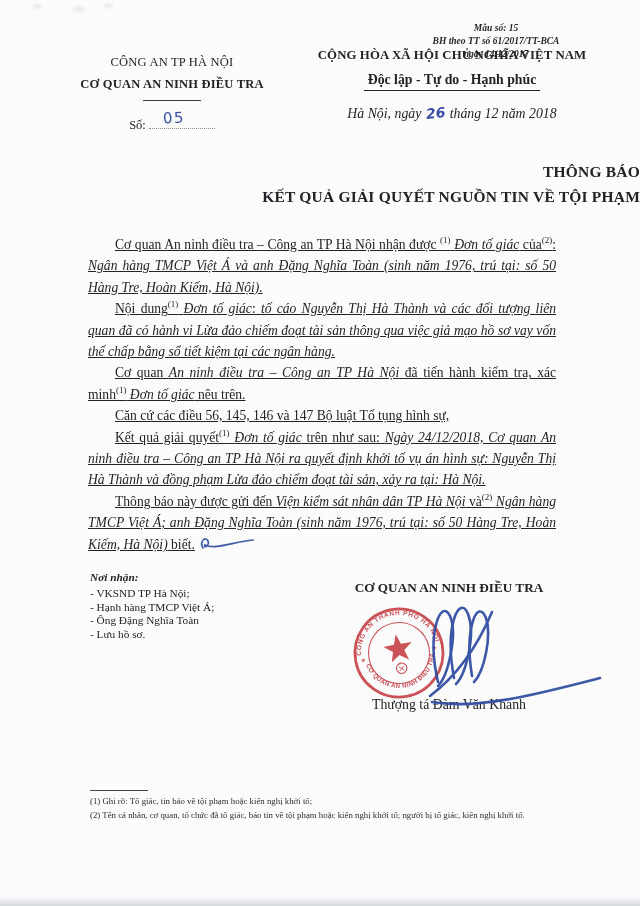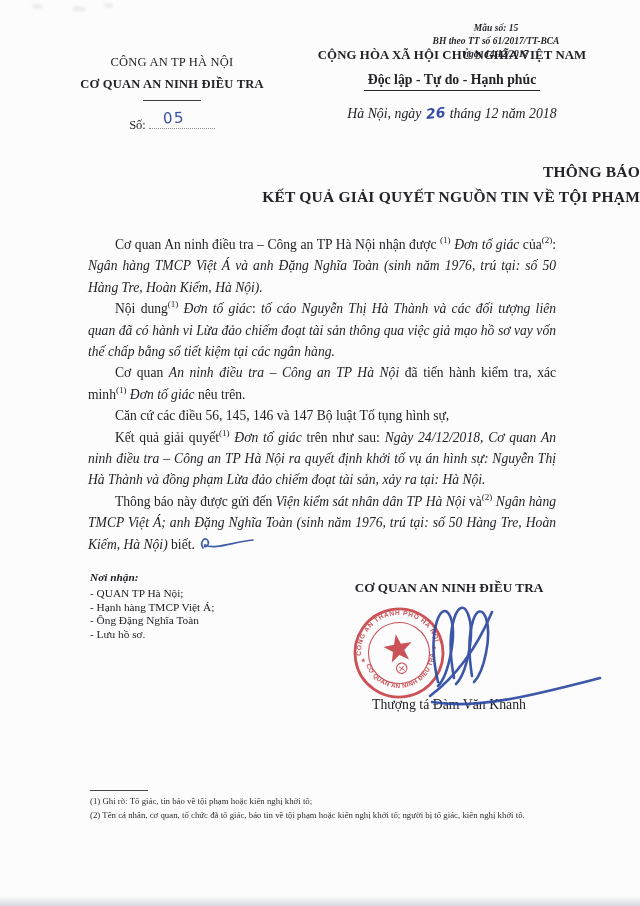--- a/index.html
+++ b/index.html
@@ -39,21 +39,21 @@
   
   .doc-title { position:absolute; top:163px; left:0; width:640px; text-align:right; }
   .doc-title div { font-size:15.5px; font-weight:bold; letter-spacing:.2px; }
   .doc-title div + div { margin-top:7px; }
 
   
   .body {
     position:absolute; top:234px; left:88px; width:468px;
     font-size:13.6px; line-height:21.4px; text-align:justify;
   }
-  .para { margin:0; text-indent:27px; }
+  .para { margin:0; text-indent:27px;text-decoration:underline; }
   .seg-i { font-style:italic; }
   .seg-sup { vertical-align:super; font-size:9px; line-height:0; }
   .mid-heading { text-align:center; font-weight:bold; font-size:14.5px; margin:3px 0 4px; text-indent:0; }
   .flourish { vertical-align:-3px; margin-left:2px; }
 
   
   .recipients { position:absolute; top:571px; left:90px; font-size:11.3px; line-height:13.8px; }
   .recip-label { font-weight:bold; font-style:italic; margin-bottom:2px; }
   .signer { position:absolute; top:577px; left:330px; width:238px; text-align:center; }
   .signer-title1 { font-size:13.2px; font-weight:bold; }
@@ -116,21 +116,21 @@
     <p class="para"><span>Cơ quan </span><span class="seg-i">An ninh điều tra – Công an TP Hà Nội</span><span> đã tiến hành kiểm tra, xác minh</span><span class="seg-sup">(1)</span><span> </span><span class="seg-i">Đơn tố giác</span><span> nêu trên.</span></p>
     <p class="para"><span>Căn cứ các điều 56, 145, 146 và 147 Bộ luật Tố tụng hình sự,</span></p>
     <p class="para"><span>Kết quả giải quyết</span><span class="seg-sup">(1)</span><span> </span><span class="seg-i">Đơn tố giác</span><span> trên như sau: </span><span class="seg-i">Ngày 24/12/2018, Cơ quan An ninh điều tra – Công an TP Hà Nội ra quyết định khởi tố vụ án hình sự: Nguyễn Thị Hà Thành và đồng phạm Lừa đảo chiếm đoạt tài sản, xảy ra tại: Hà Nội.</span></p>
     <p class="para"><span><span>Thông báo này được gửi đến </span><span class="seg-i">Viện kiểm sát nhân dân TP Hà Nội</span><span> và</span><span class="seg-sup">(2)</span><span> </span><span class="seg-i">Ngân hàng TMCP Việt Á; anh Đặng Nghĩa Toàn (sinh năm 1976, trú tại: số 50 Hàng Tre, Hoàn Kiếm, Hà Nội)</span><span> biết.</span></span><svg class="flourish" width="58" height="18" viewBox="0 0 58 18">
           <path d="M6 14 C 2 7, 9 2, 11 7 C 13 11, 6 15, 8 11 C 18 16, 36 8, 56 6" fill="none" stroke="#2c4aa0" stroke-width="1.7" stroke-linecap="round" opacity=".9"></path>
         </svg></p>
   </div>
 
   <div class="recipients">
     <div class="recip-label">Nơi nhận:</div>
-    <div class="recip-item">- QUAN TP Hà Nội;</div>
+    <div class="recip-item">- VKSND TP Hà Nội;</div>
     <div class="recip-item">- Hạnh hàng TMCP Việt Á;</div>
     <div class="recip-item">- Ông Đặng Nghĩa Toàn</div>
     <div class="recip-item">- Lưu hồ sơ.</div>
   </div>
 
   <div class="signer">
     <div class="signer-title2">CƠ QUAN AN NINH ĐIỀU TRA</div>
     <div class="signer-name">Thượng tá Đàm Văn Khanh</div>
   </div>
 

